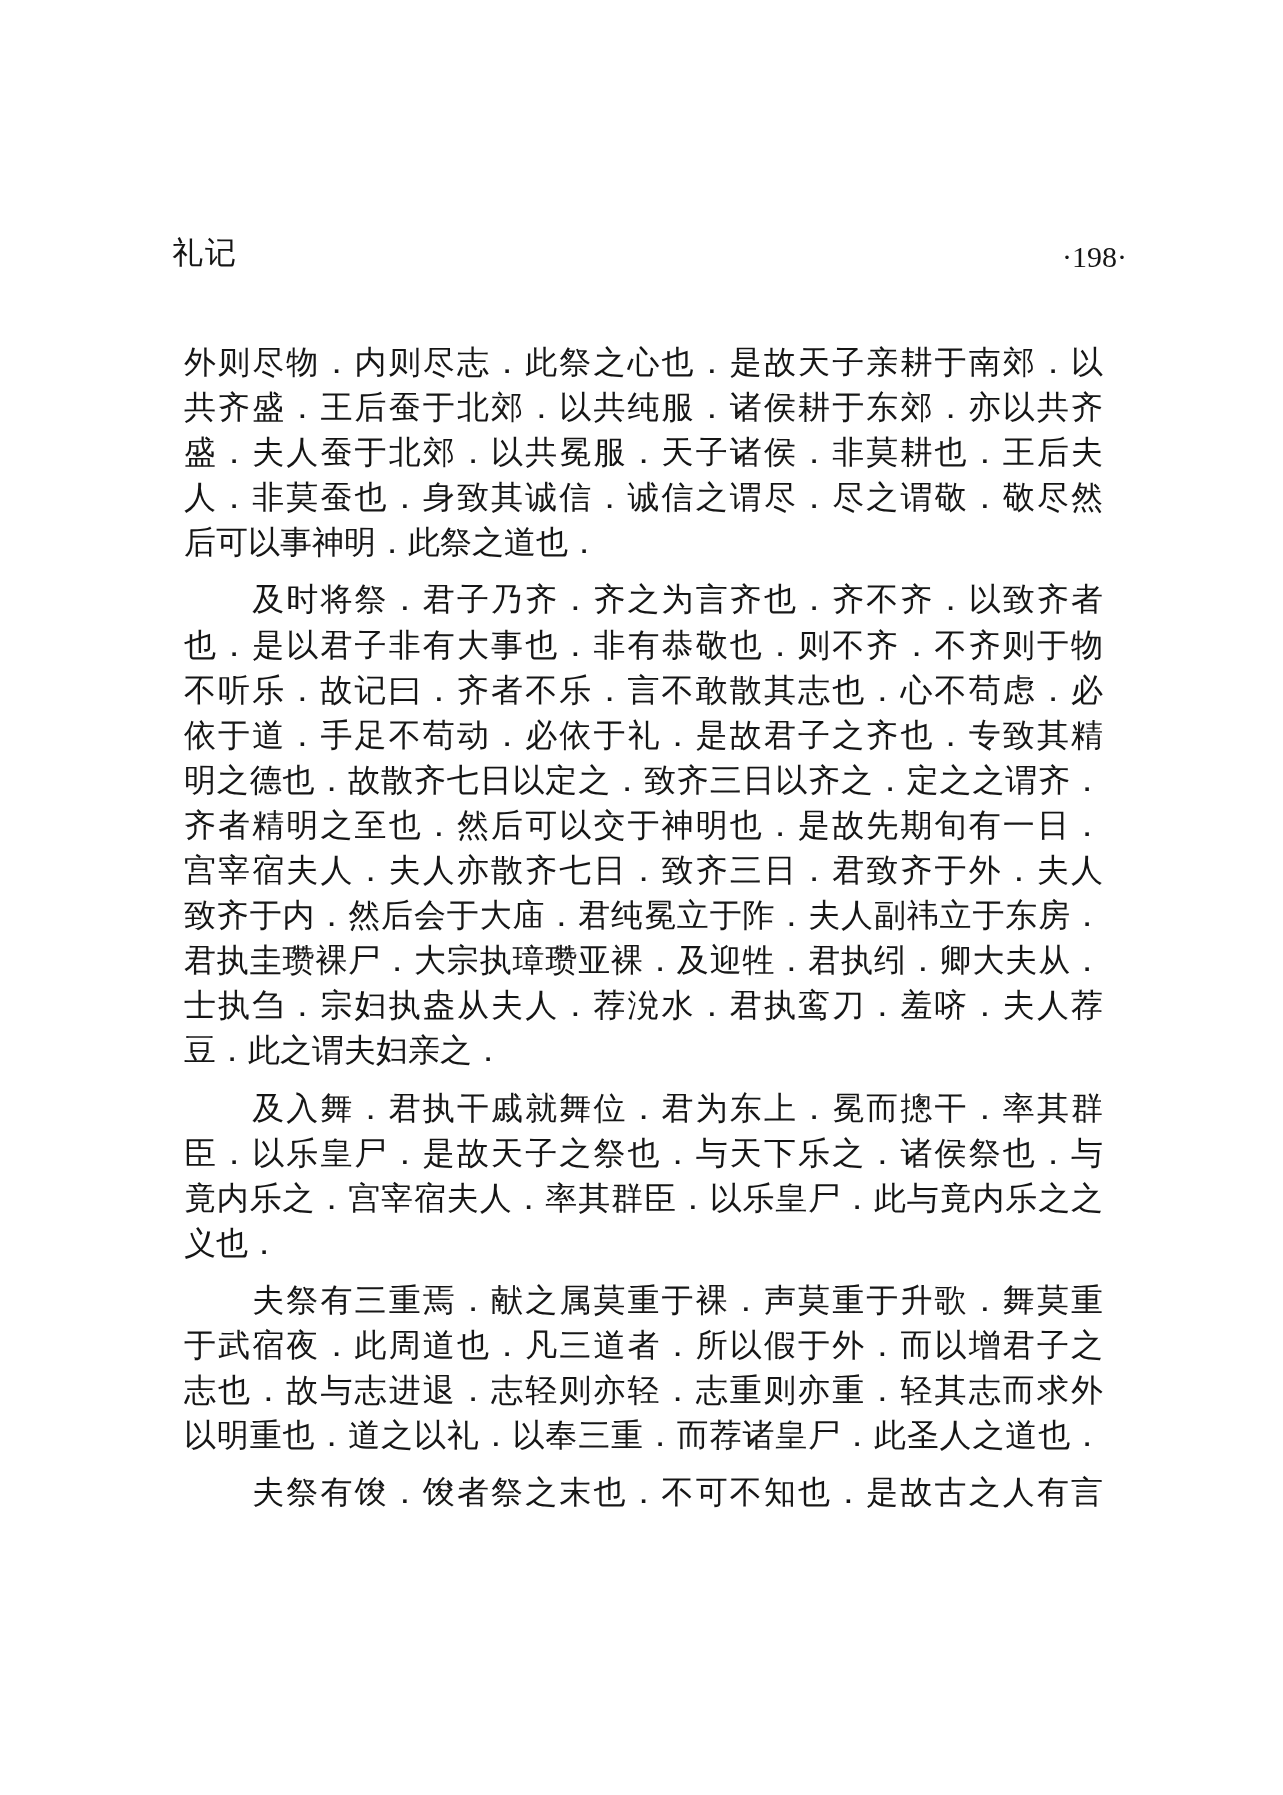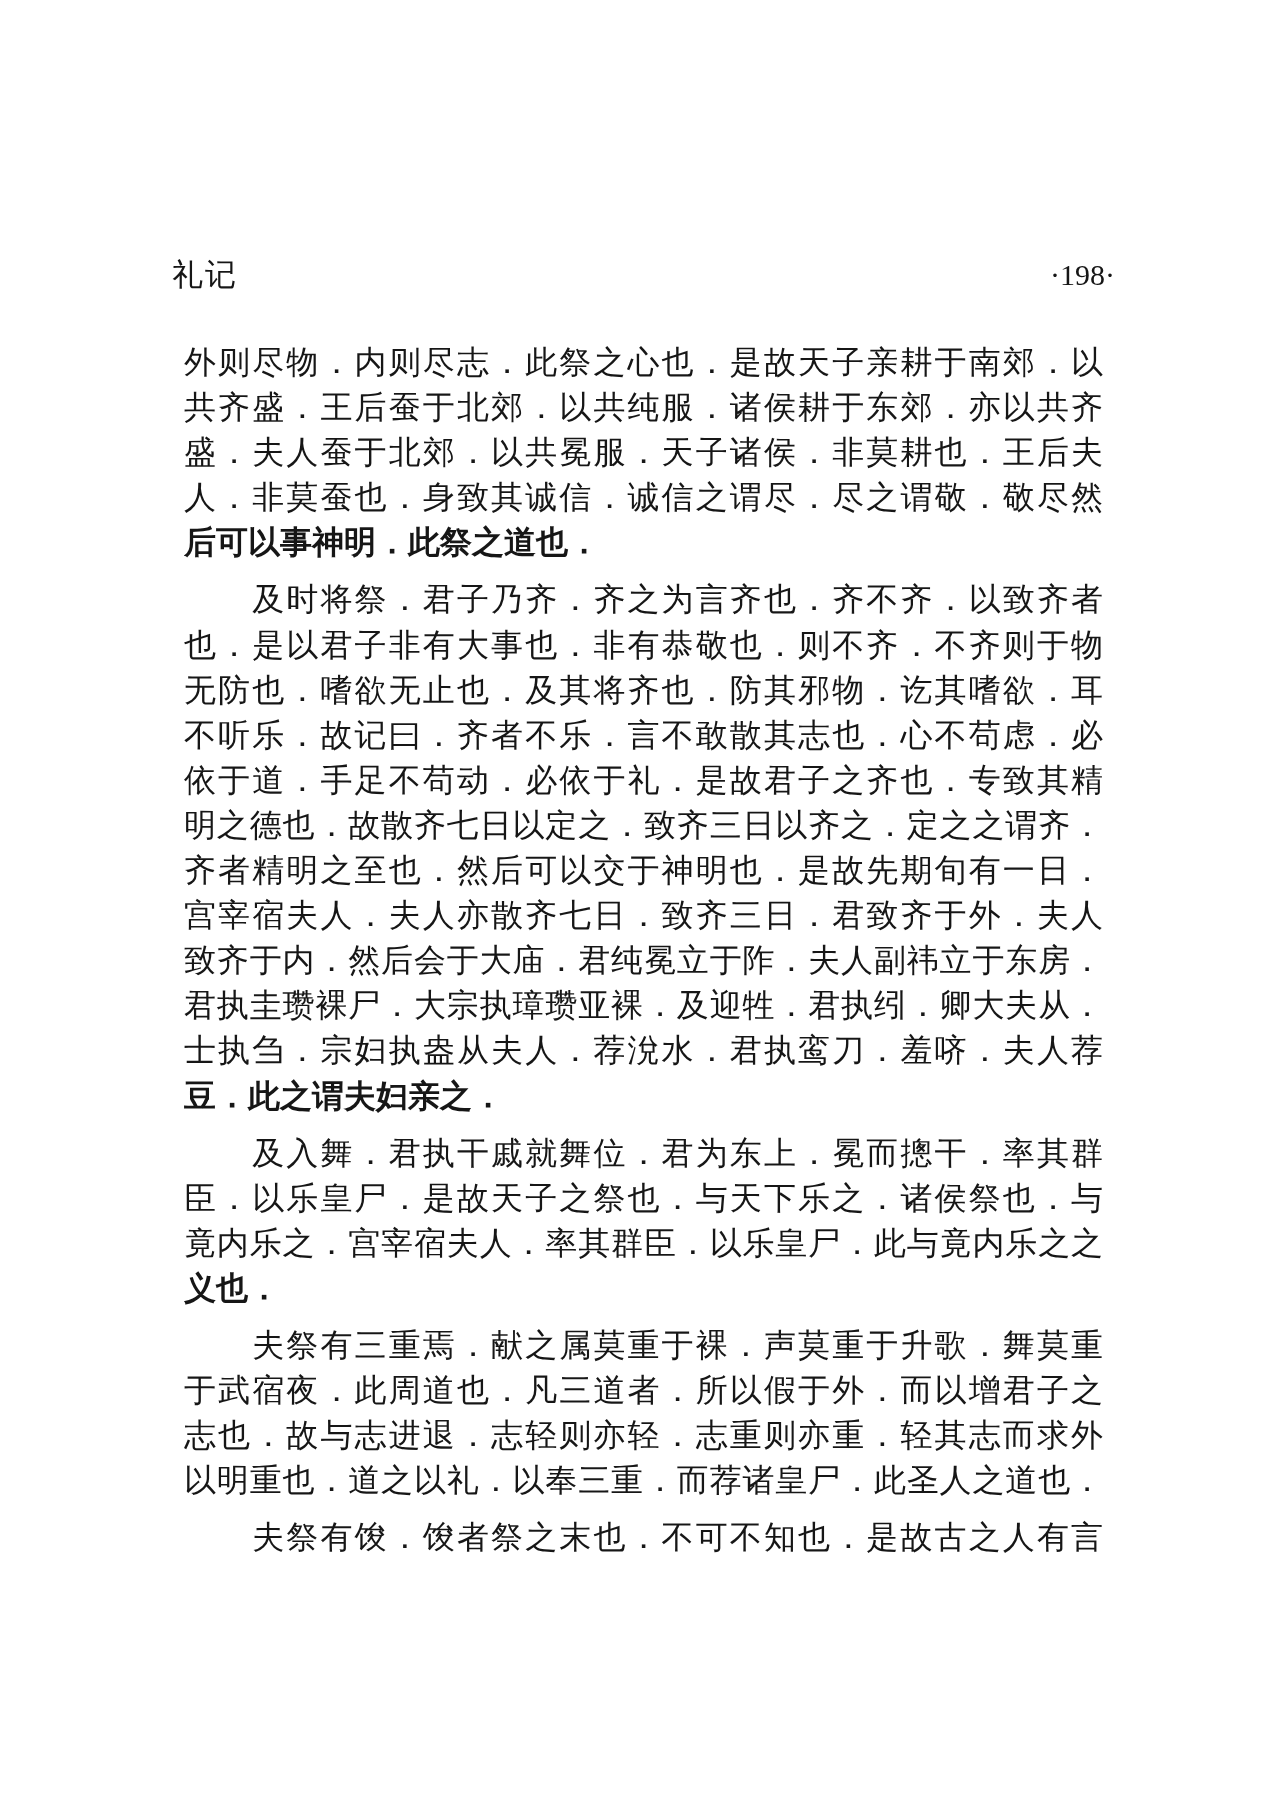--- a/index.html
+++ b/index.html
@@ -12,26 +12,25 @@
     width: 1283px;
     height: 1795px;
     background: #ffffff;
     color: #161616;
     font-family: "Liberation Serif", "DejaVu Serif", serif;
     overflow: hidden;
   }
   .header-row {
     position: absolute;
     left: 172px;
-    right: 168px;
+    right: 156px;
     top: 232px;
     display: flex;
     justify-content: space-between;
-    align-items: center;
-    margin-top: 22px;
+    align-items: flex-end;
   }
   .book-title {
     font-size: 31px;
     letter-spacing: 2px;
   }
   .page-number {
     font-size: 30px;
   }
   .body-text {
     position: absolute;
@@ -48,21 +47,20 @@
     height: 45.1px;
     line-height: 45.1px;
     text-align: justify;
     text-align-last: justify;
     text-justify: inter-character;
     white-space: normal;
     overflow: hidden;
   }
   .line.short {
     text-align-last: left;
-    font-weight: bold;
   }
 </style>
 </head>
 <body>
 
 <div class="page">
   <div class="header-row">
     <span class="book-title">礼记</span>
     <span class="page-number">·198·</span>
   </div>
@@ -71,21 +69,20 @@
       <div class="paragraph">
         <div class="line">外则尽物．内则尽志．此祭之心也．是故天子亲耕于南郊．以</div>
         <div class="line">共齐盛．王后蚕于北郊．以共纯服．诸侯耕于东郊．亦以共齐</div>
         <div class="line">盛．夫人蚕于北郊．以共冕服．天子诸侯．非莫耕也．王后夫</div>
         <div class="line">人．非莫蚕也．身致其诚信．诚信之谓尽．尽之谓敬．敬尽然</div>
         <div class="line short">后可以事神明．此祭之道也．</div>
       </div>
       <div class="paragraph">
         <div class="line">　　及时将祭．君子乃齐．齐之为言齐也．齐不齐．以致齐者</div>
         <div class="line">也．是以君子非有大事也．非有恭敬也．则不齐．不齐则于物</div>
-        <div class="line">无防也．嗜欲无止也．及其将齐也．防其邪物．讫其嗜欲．耳</div>
         <div class="line">不听乐．故记曰．齐者不乐．言不敢散其志也．心不苟虑．必</div>
         <div class="line">依于道．手足不苟动．必依于礼．是故君子之齐也．专致其精</div>
         <div class="line">明之德也．故散齐七日以定之．致齐三日以齐之．定之之谓齐．</div>
         <div class="line">齐者精明之至也．然后可以交于神明也．是故先期旬有一日．</div>
         <div class="line">宫宰宿夫人．夫人亦散齐七日．致齐三日．君致齐于外．夫人</div>
         <div class="line">致齐于内．然后会于大庙．君纯冕立于阼．夫人副祎立于东房．</div>
         <div class="line">君执圭瓒裸尸．大宗执璋瓒亚裸．及迎牲．君执纼．卿大夫从．</div>
         <div class="line">士执刍．宗妇执盎从夫人．荐涗水．君执鸾刀．羞哜．夫人荐</div>
         <div class="line short">豆．此之谓夫妇亲之．</div>
       </div>

